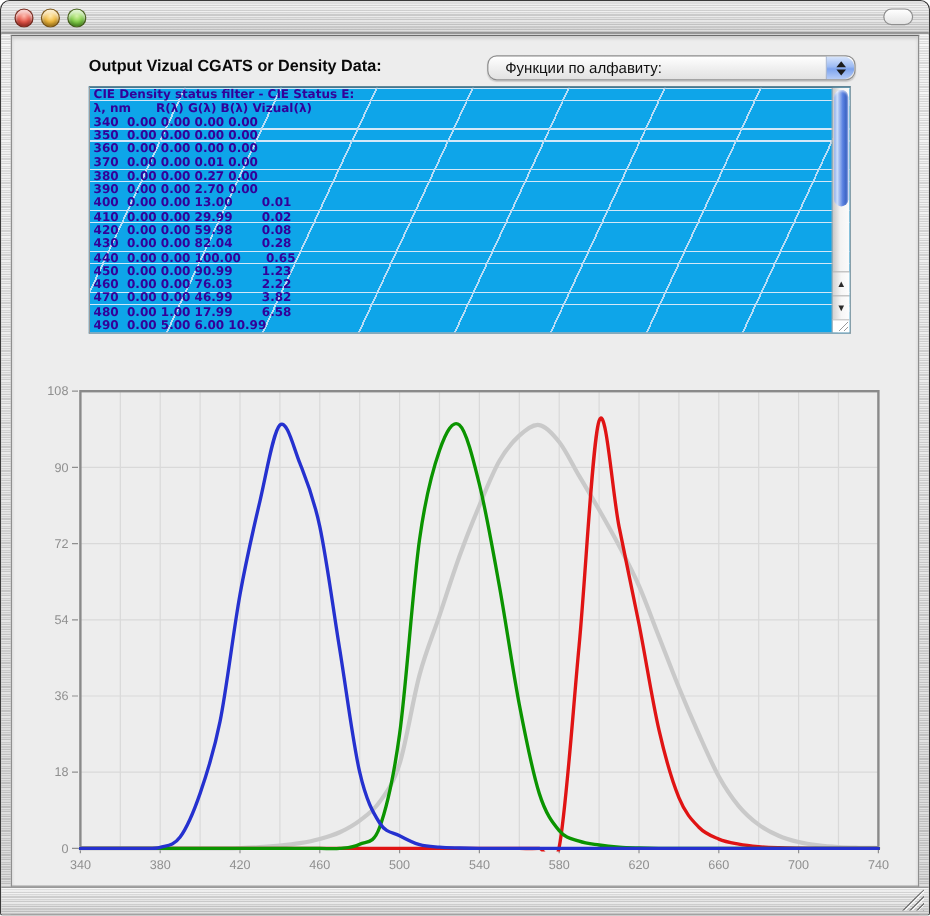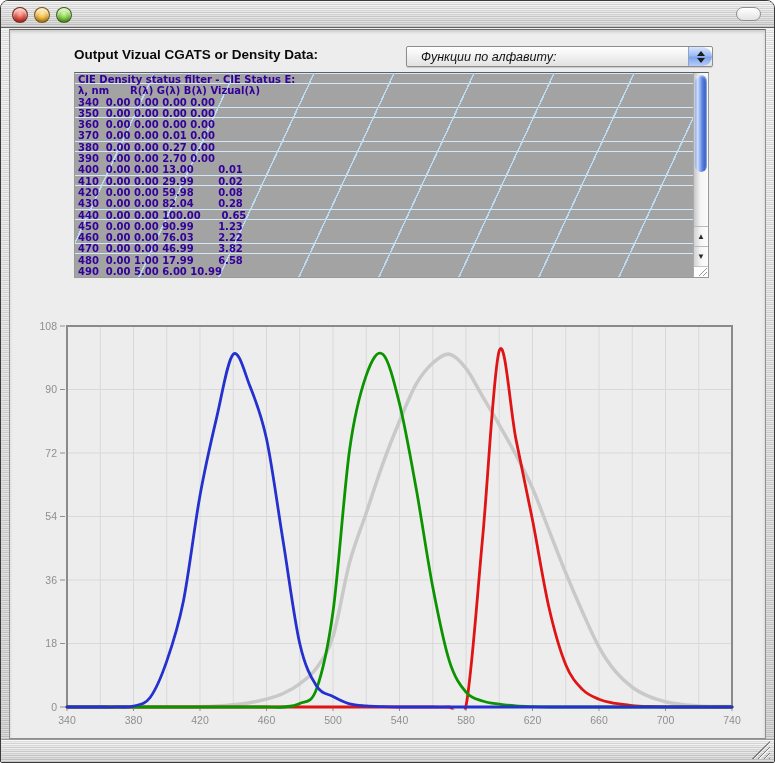--- a/index.html
+++ b/index.html
@@ -30,30 +30,30 @@
   .win-grip{position:absolute;right:4px;bottom:3px;width:20px;height:18px;
     background:repeating-linear-gradient(135deg,rgba(0,0,0,0) 0 2px,#7d7d7d 2px 3px,#f2f2f2 3px 4px);
     clip-path:polygon(0 100%,100% 0,100% 100%);}
 
   .content{position:absolute;left:8px;top:28px;right:8px;bottom:23px;background:#ededed;
     border:1px solid #8f8f8f;border-top-color:#6c6c6c;box-shadow:inset 0 2px 3px rgba(0,0,0,.14);}
 
   .head-label{position:absolute;left:64px;top:17px;font-size:13.5px;font-weight:bold;color:#0a0a0a;}
 
   .popup{position:absolute;left:396px;top:16px;width:307px;height:21px;border:1px solid #8d8d8d;
-    border-radius:2px;background:linear-gradient(#ffffff,#ededed 60%,#e2e2e2);
-    box-shadow:0 1px 1px rgba(0,0,0,.15);cursor:default;font-style:italic;}
+    border-radius:8px;background:linear-gradient(#ffffff,#ededed 60%,#e2e2e2);
+    box-shadow:0 1px 1px rgba(0,0,0,.15);cursor:default;}
   .popup-label{position:absolute;left:14px;top:3px;font-size:12.5px;color:#111;}
   .popup-cap{position:absolute;right:0;top:0;width:24px;height:100%;border-left:1px solid #8fa3c8;
     border-radius:0 10px 10px 0;background:linear-gradient(#d8e5fb,#9dbbf3 45%,#7ea4ee 55%,#b7cdf7);
     display:flex;flex-direction:column;align-items:center;justify-content:center;gap:2px;}
   .tri-up{width:0;height:0;border-left:4px solid transparent;border-right:4px solid transparent;border-bottom:5px solid #1c1c1c;}
   .tri-down{width:0;height:0;border-left:4px solid transparent;border-right:4px solid transparent;border-top:5px solid #1c1c1c;}
 
-  .databox{position:absolute;left:64px;top:42px;width:635px;height:206px;background:#a3a3a3;
+  .databox{position:absolute;left:64px;top:42px;width:635px;height:206px;background:#0ea5e9;
     border:1px solid #9a9a9a;border-top-color:#5f5f5f;overflow:hidden;}
   .databox .ruled{position:absolute;inset:0;
     background:
       repeating-linear-gradient(115deg,rgba(0,0,0,0) 0 71px,#badcf5 71px 72.5px),
       repeating-linear-gradient(to bottom,#d3e8f8 0 1px,rgba(0,0,0,0) 1px 10px,#d3e8f8 10px 11px,rgba(0,0,0,0) 11px 34px);}
   .datatext{position:absolute;left:3px;top:1px;font-family:"DejaVu Sans",sans-serif;
     font-size:10px;font-weight:bold;color:#330099;line-height:11.3px;white-space:pre;}
 
   .vscroll{position:absolute;right:0;top:0;width:15px;height:100%;border-left:1px solid #ababab;
     background:linear-gradient(90deg,#c7c7c7,#f3f3f3 45%,#fbfbfb);}

